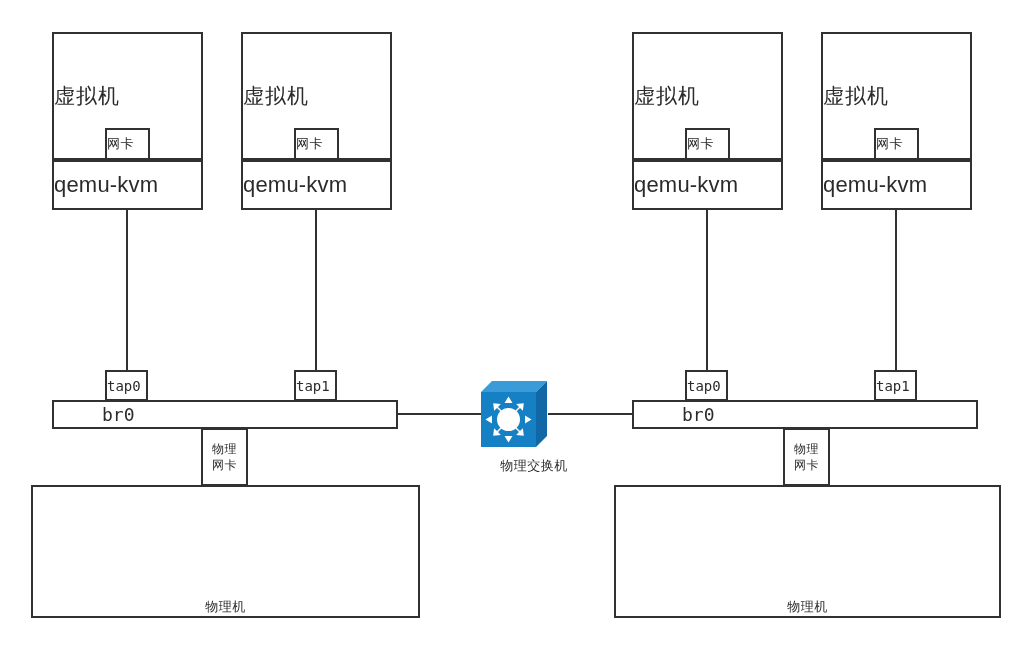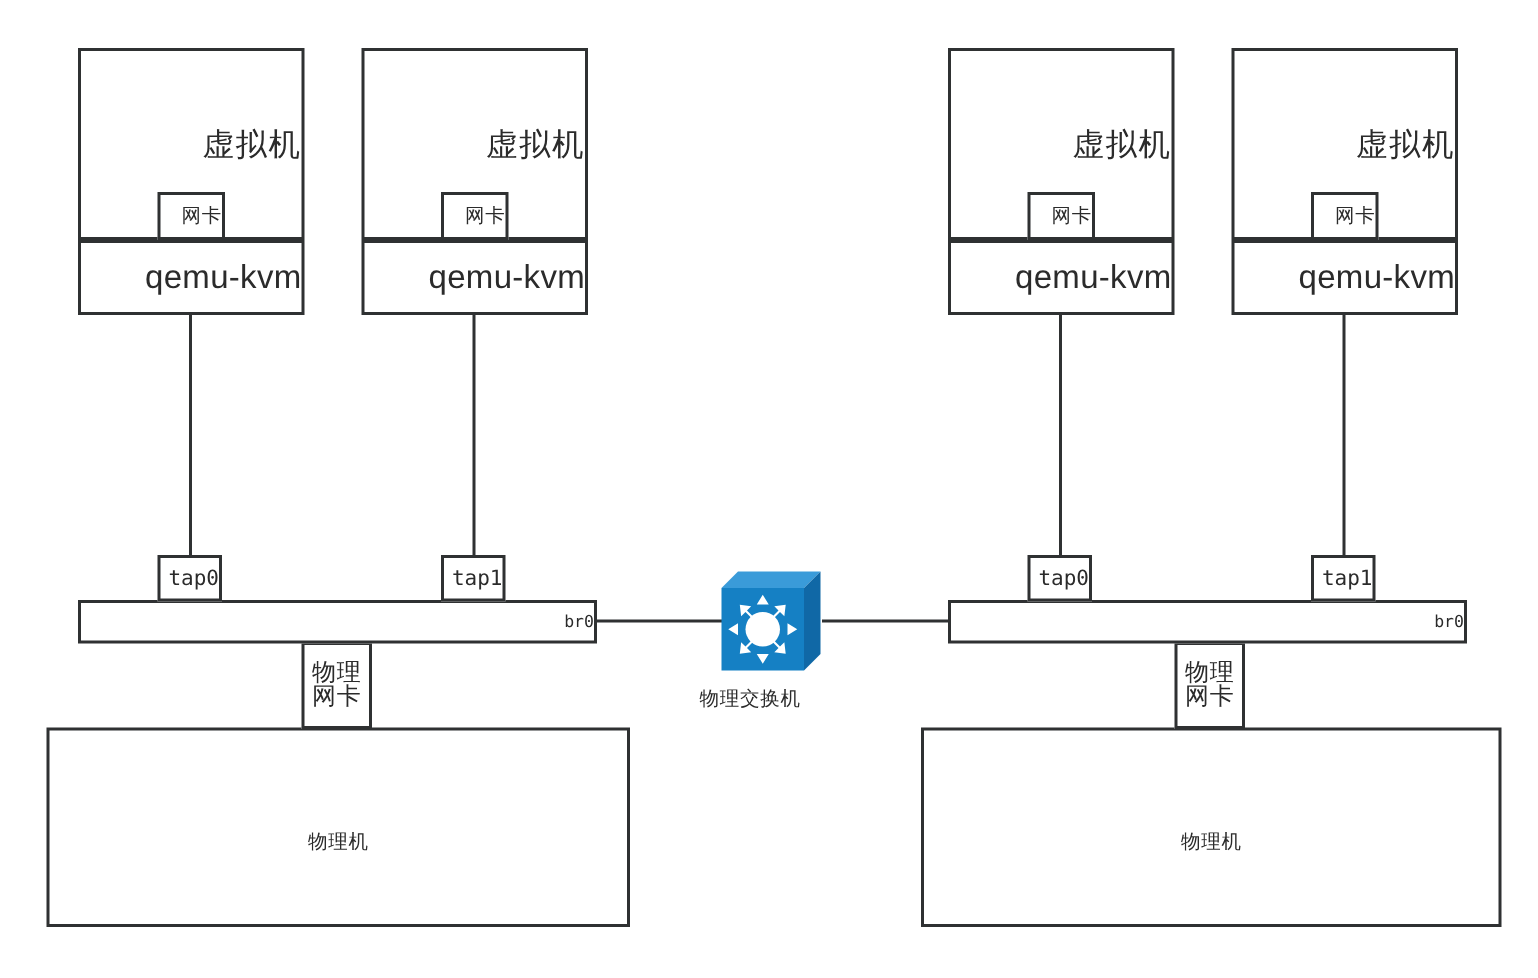--- a/index.html
+++ b/index.html
@@ -22,41 +22,41 @@
   }
 
   
   .node {
     position: absolute;
     box-sizing: border-box;
     background: #ffffff;
     border: 2px solid #2f3132;
     display: flex;
     align-items: center;
-    justify-content: flex-end;
+    justify-content: flex-start;
     text-align: center;
   }
   .line {
     position: absolute;
     background: #2f3132;
   }
 
   
   .t-vm      { font-size: 21px; letter-spacing: 1px; }
   .t-qemu    { font-size: 22px; letter-spacing: .2px; }
   .t-nic     { font-size: 13px; letter-spacing: .5px; }
   .t-tap     { font-family: "DejaVu Sans Mono", "Liberation Mono", monospace; font-size: 14px; }
-  .t-br      { font-family: "DejaVu Sans Mono", "Liberation Mono", monospace; font-size: 11px; }
-  .t-pnic    { font-size: 16px; line-height: 16px; letter-spacing: .5px; }
+  .t-br      { font-family: "DejaVu Sans Mono", "Liberation Mono", monospace; font-size: 18px; margin-left: 48px; }
+  .t-pnic    { font-size: 12px; line-height: 16px; letter-spacing: .5px; }
   .t-host    { font-size: 13px; letter-spacing: .5px; }
   .t-switch  { font-size: 13px; letter-spacing: .5px; }
 
   
   .node.host-box {
-    align-items: center;
+    align-items: flex-end;
     justify-content: center;
     padding-top: 18px;
   }
   
   .node.pnic-box {
     flex-direction: column;
     align-items: center;
     justify-content: center;
   }
 
@@ -196,17 +196,17 @@
       <polygon points="35.7,36.3 42.0,30.0 44.9,32.8 45.8,25.2 38.2,26.1 41.0,29.0 34.7,35.3"></polygon>
 
       <polygon points="25.3,46.7 19.0,53.0 16.1,50.2 15.2,57.8 22.8,56.9 20.0,54.0 26.3,47.7"></polygon>
 
       <polygon points="35.7,46.7 42.0,53.0 44.9,50.2 45.8,57.8 38.2,56.9 41.0,54.0 34.7,47.7"></polygon>
     </g>
 
     <circle cx="30.5" cy="41.5" r="11.5" fill="#ffffff"></circle>
   </svg>
 
-  <div class="switch-caption t-switch" style="left:440px; top:457px; width:120px;">
+  <div class="switch-caption t-switch" style="left:474px; top:457px; width:120px;">
     <span>物理交换机</span>
   </div>
 
 </div>
 
 </body></html>

